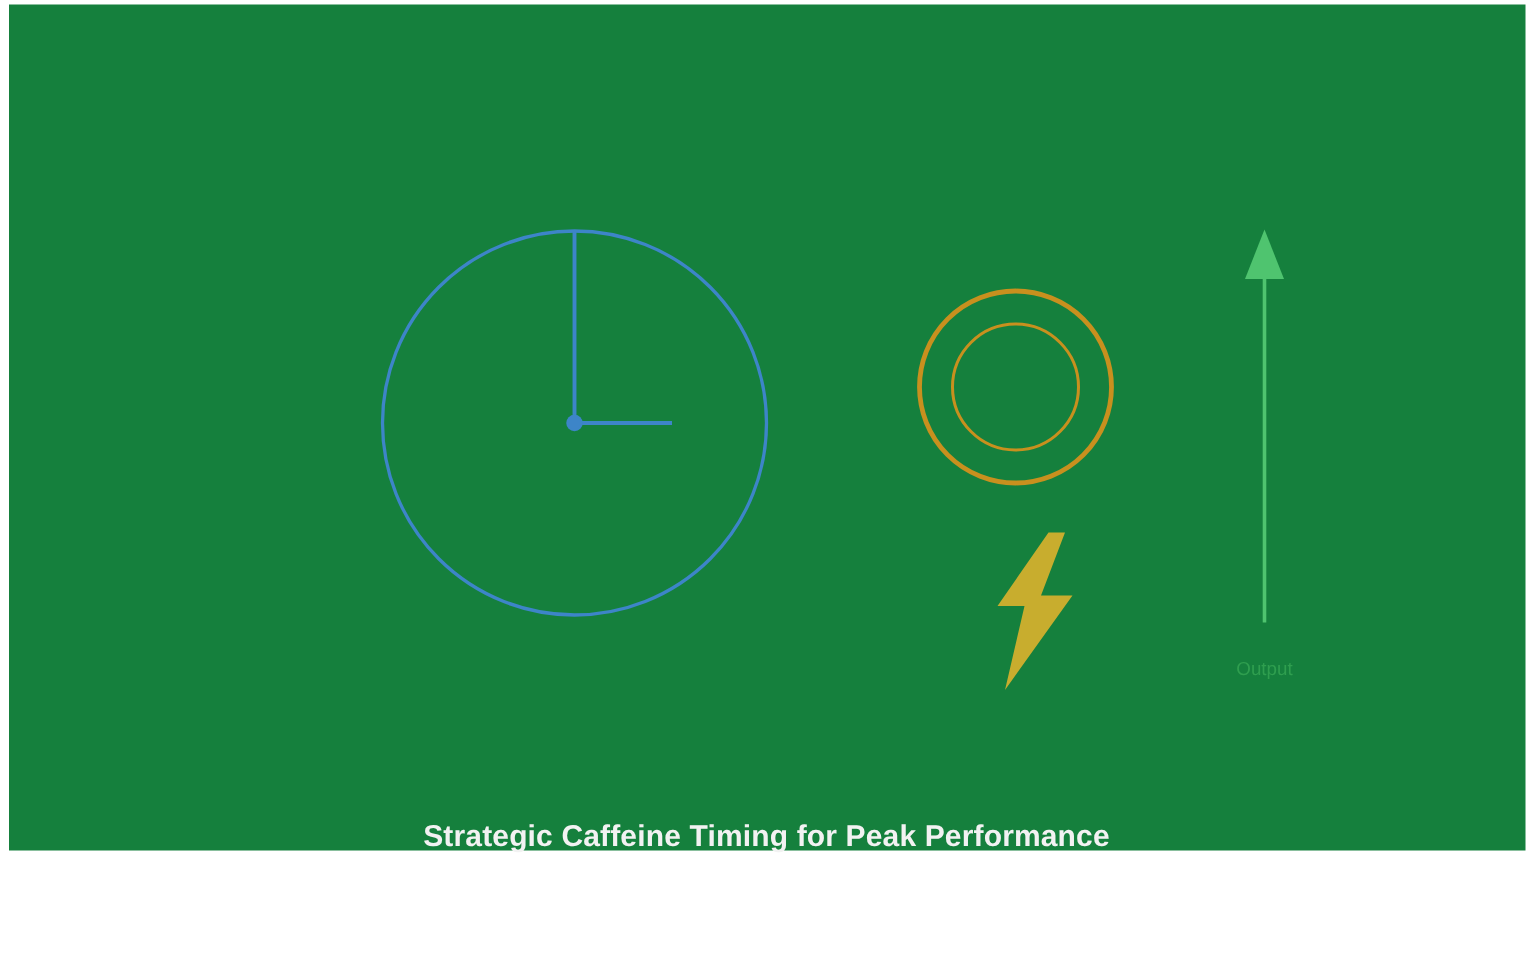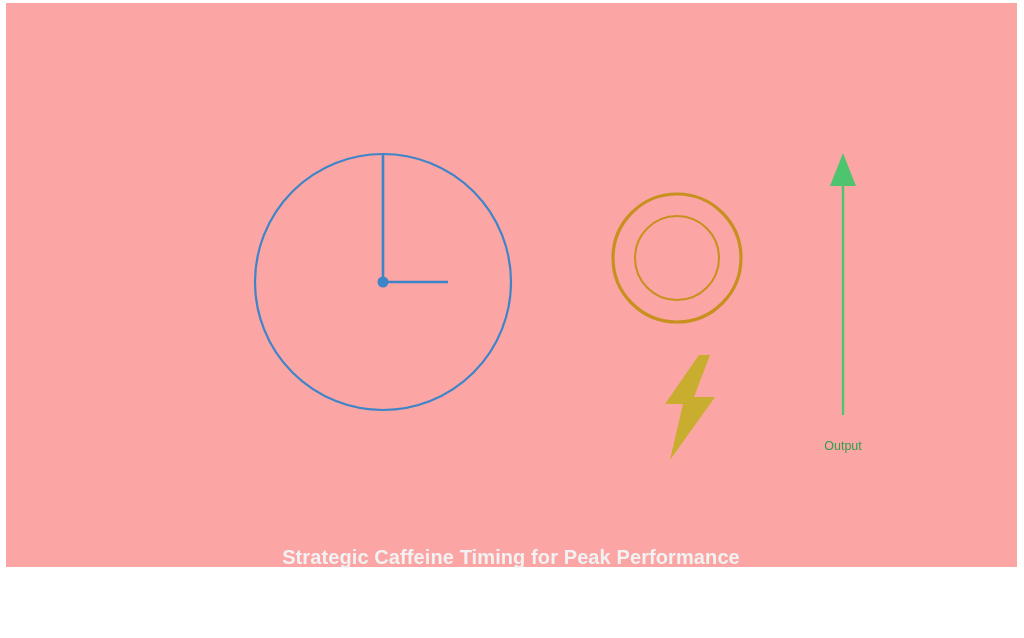--- a/index.html
+++ b/index.html
@@ -20,21 +20,21 @@
     width: 1024px;
     height: 638px;
     background: #ffffff;
   }
   #canvas-panel {
     position: absolute;
     left: 6px;
     top: 3px;
     width: 1011px;
     height: 564px;
-    background: #fca5a5;
+    background: #15803d;
   }
   #figure-svg {
     position: absolute;
     left: 0;
     top: 0;
     width: 1011px;
     height: 635px;
     display: block;
   }
   .svg-text-title {

